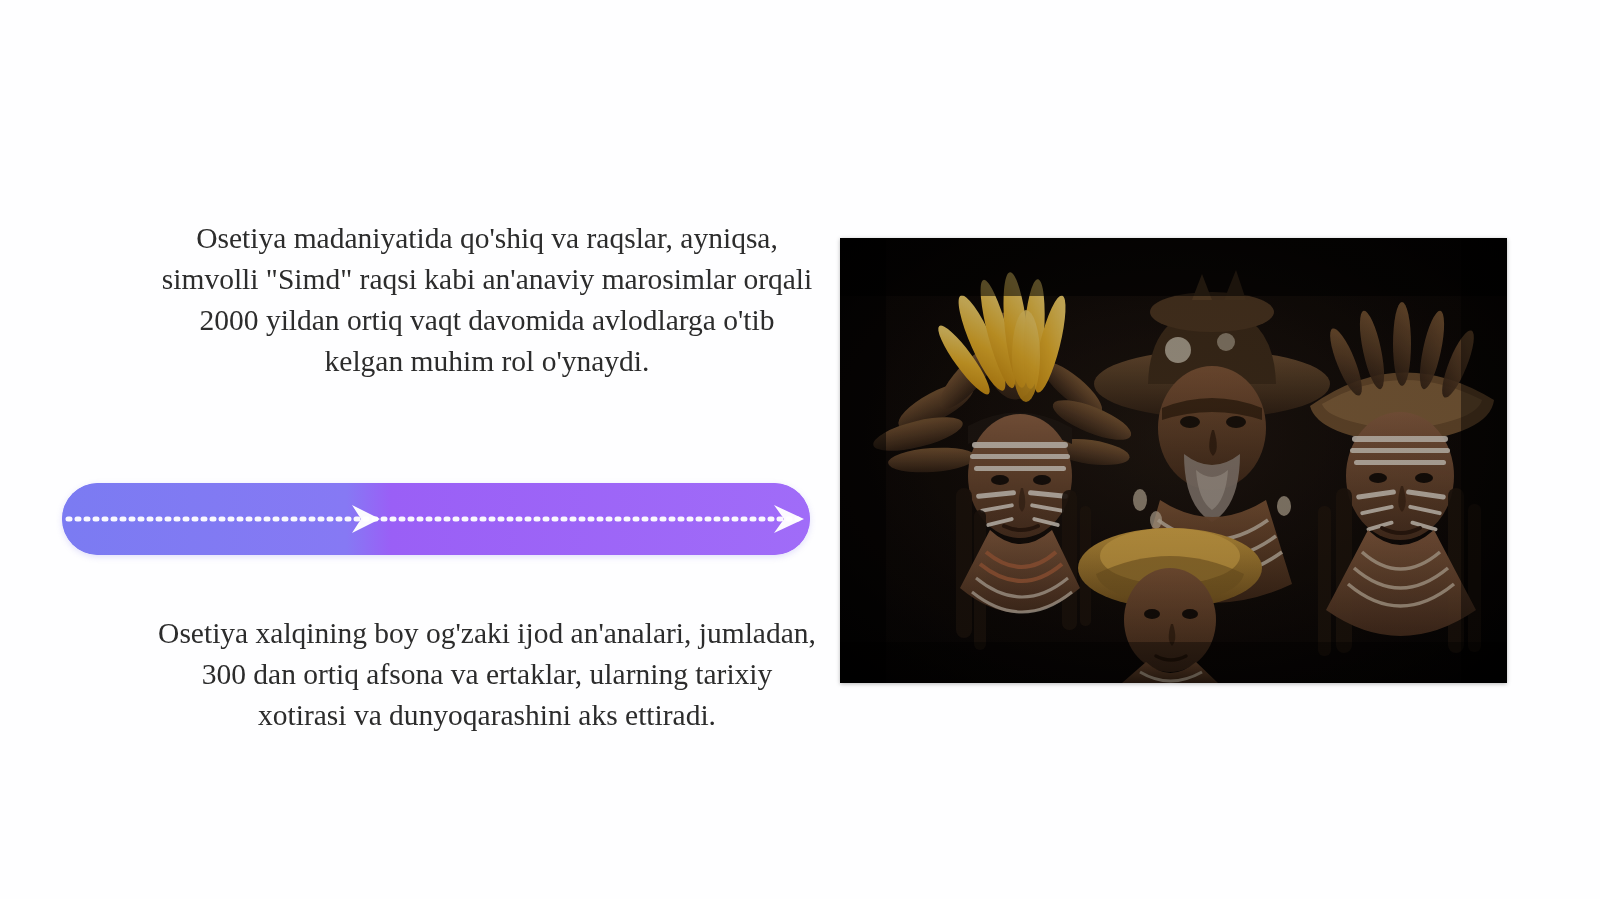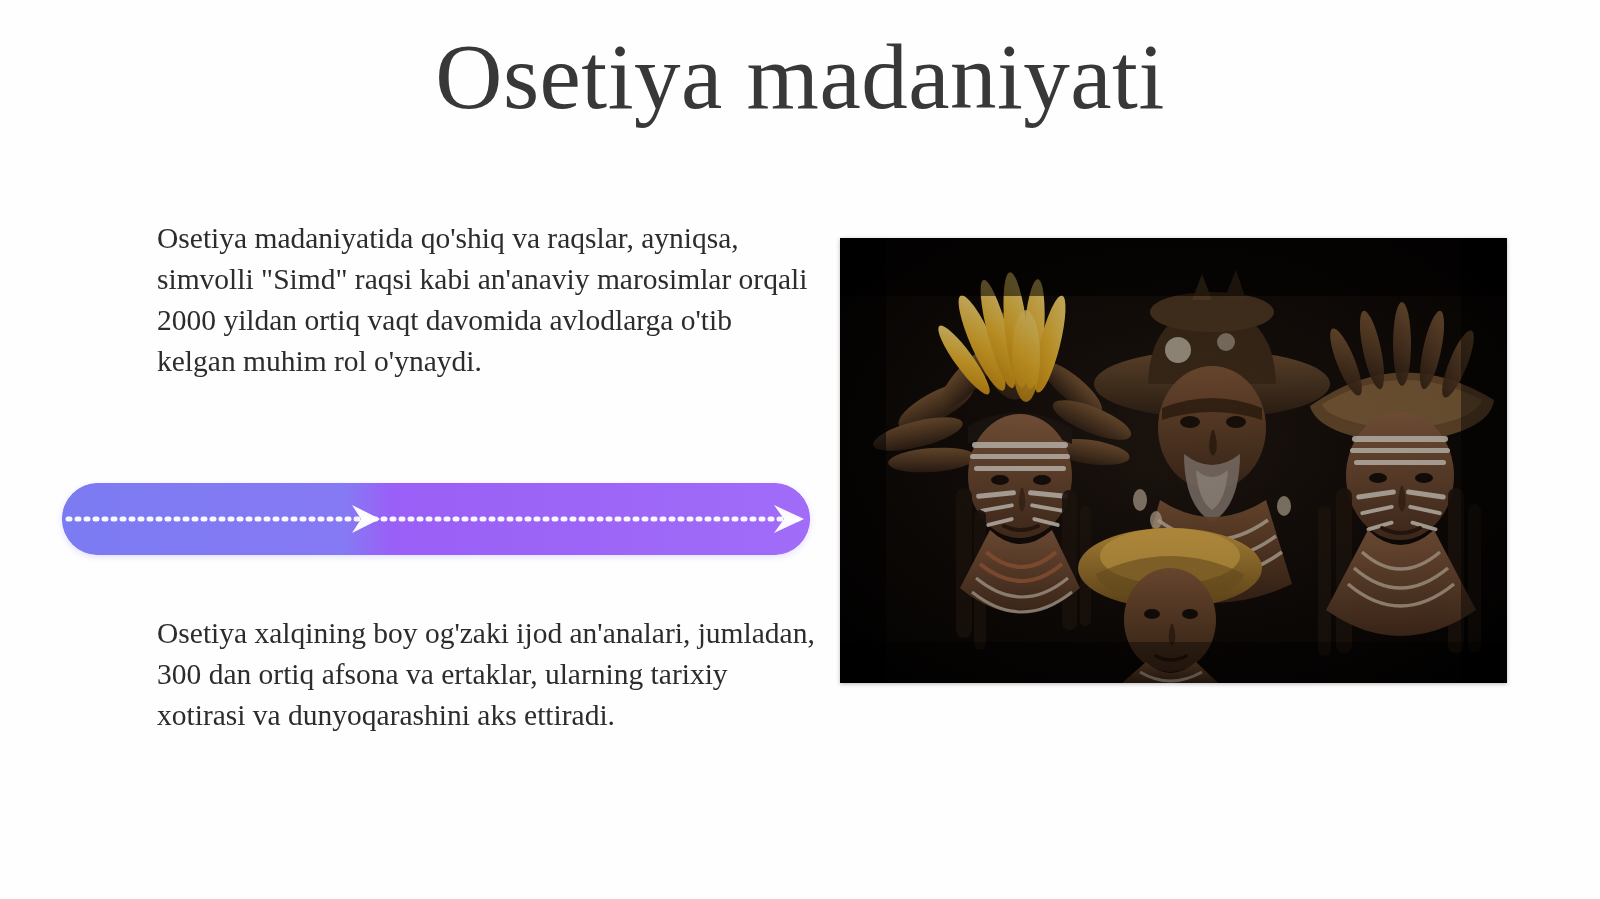--- a/index.html
+++ b/index.html
@@ -45,21 +45,21 @@
     left: 62px;
     top: 218px;
     width: 748px;
     height: 530px;
   }
 
   .body-paragraph {
     font-family: "Liberation Serif", "DejaVu Serif", serif;
     font-size: 29.5px;
     line-height: 1.39;
-    text-align: left;
+    text-align: center;
     color: #2c2c2c;
     margin: 0;
   }
 
   #paragraph-top {
     position: absolute;
     left: 95px;
     top: 0;
     width: 660px;
   }
@@ -113,21 +113,20 @@
     display: block;
     width: 667px;
     height: 445px;
   }
 </style>
 </head>
 <body>
 
 <div id="slide">
 
-  <div id="slide-title">Osetiya madaniyati</div>
 
   <div id="left-column">
 
     <p id="paragraph-top" class="body-paragraph">Osetiya madaniyatida qo'shiq va raqslar, ayniqsa, simvolli "Simd" raqsi kabi an'anaviy marosimlar orqali 2000 yildan ortiq vaqt davomida avlodlarga o'tib kelgan muhim rol o'ynaydi.</p>
 
     <div id="arrow-bar">
       <svg viewBox="0 0 748 72" xmlns="http://www.w3.org/2000/svg">
         <defs>
           <linearGradient id="barGrad" x1="0" y1="0" x2="1" y2="0">
             <stop offset="0%" stop-color="#7b7bf2"></stop>

